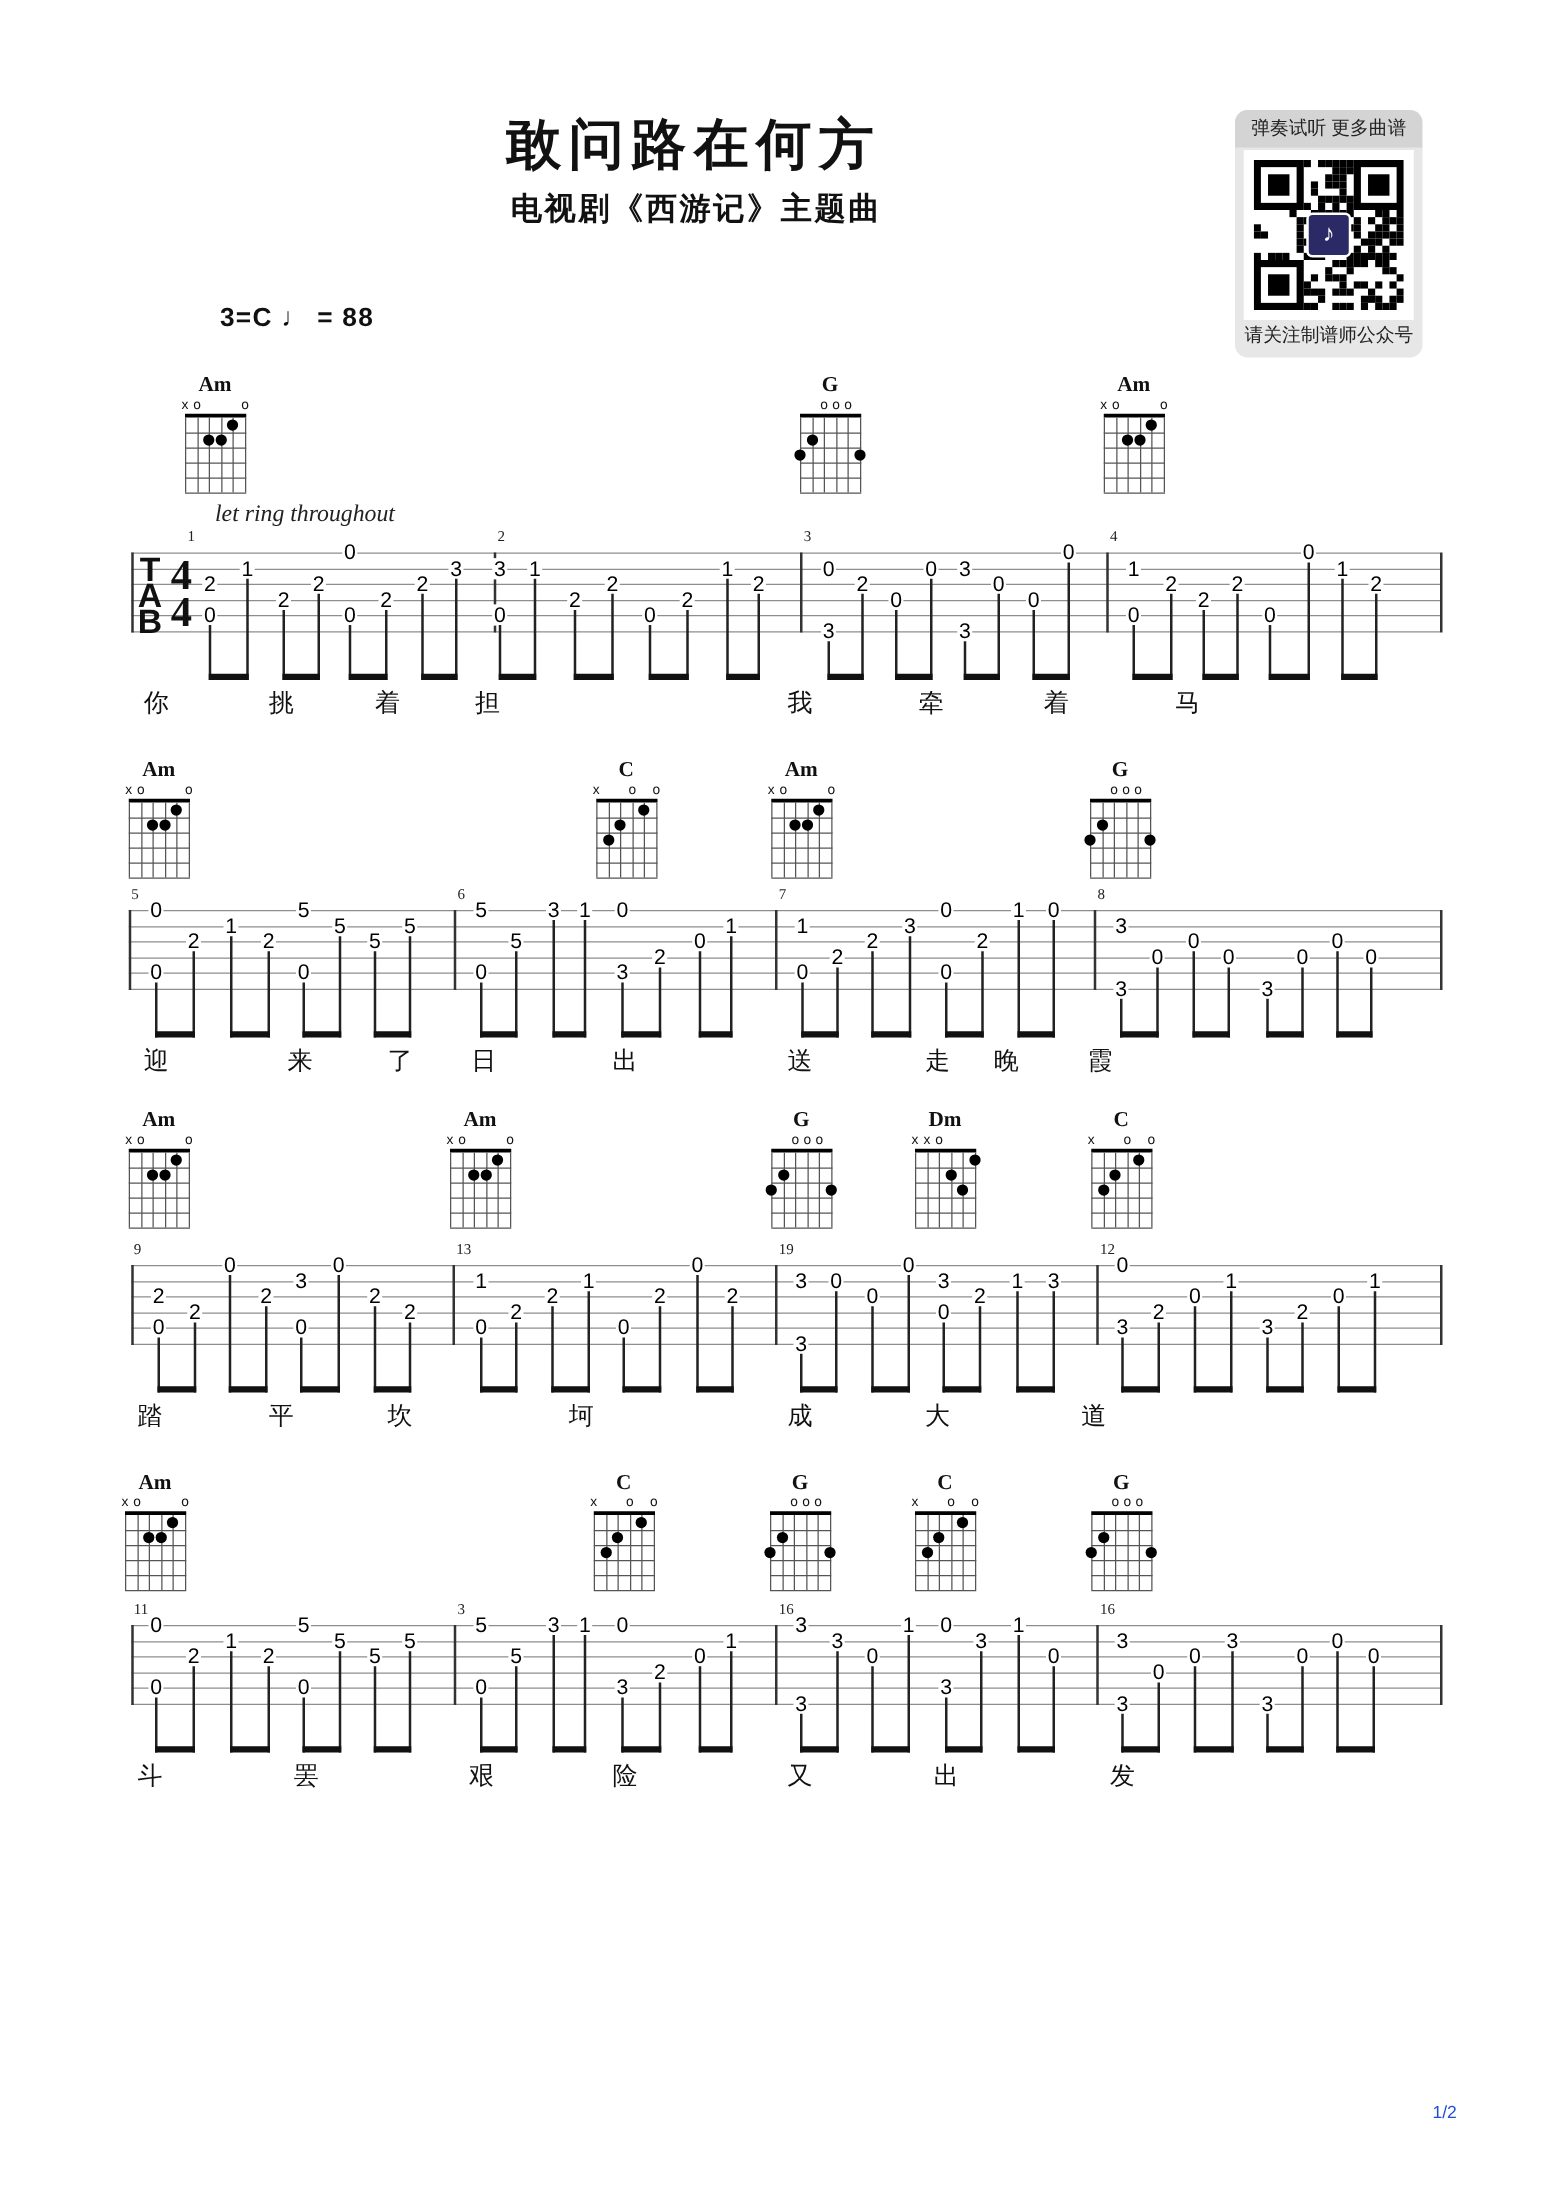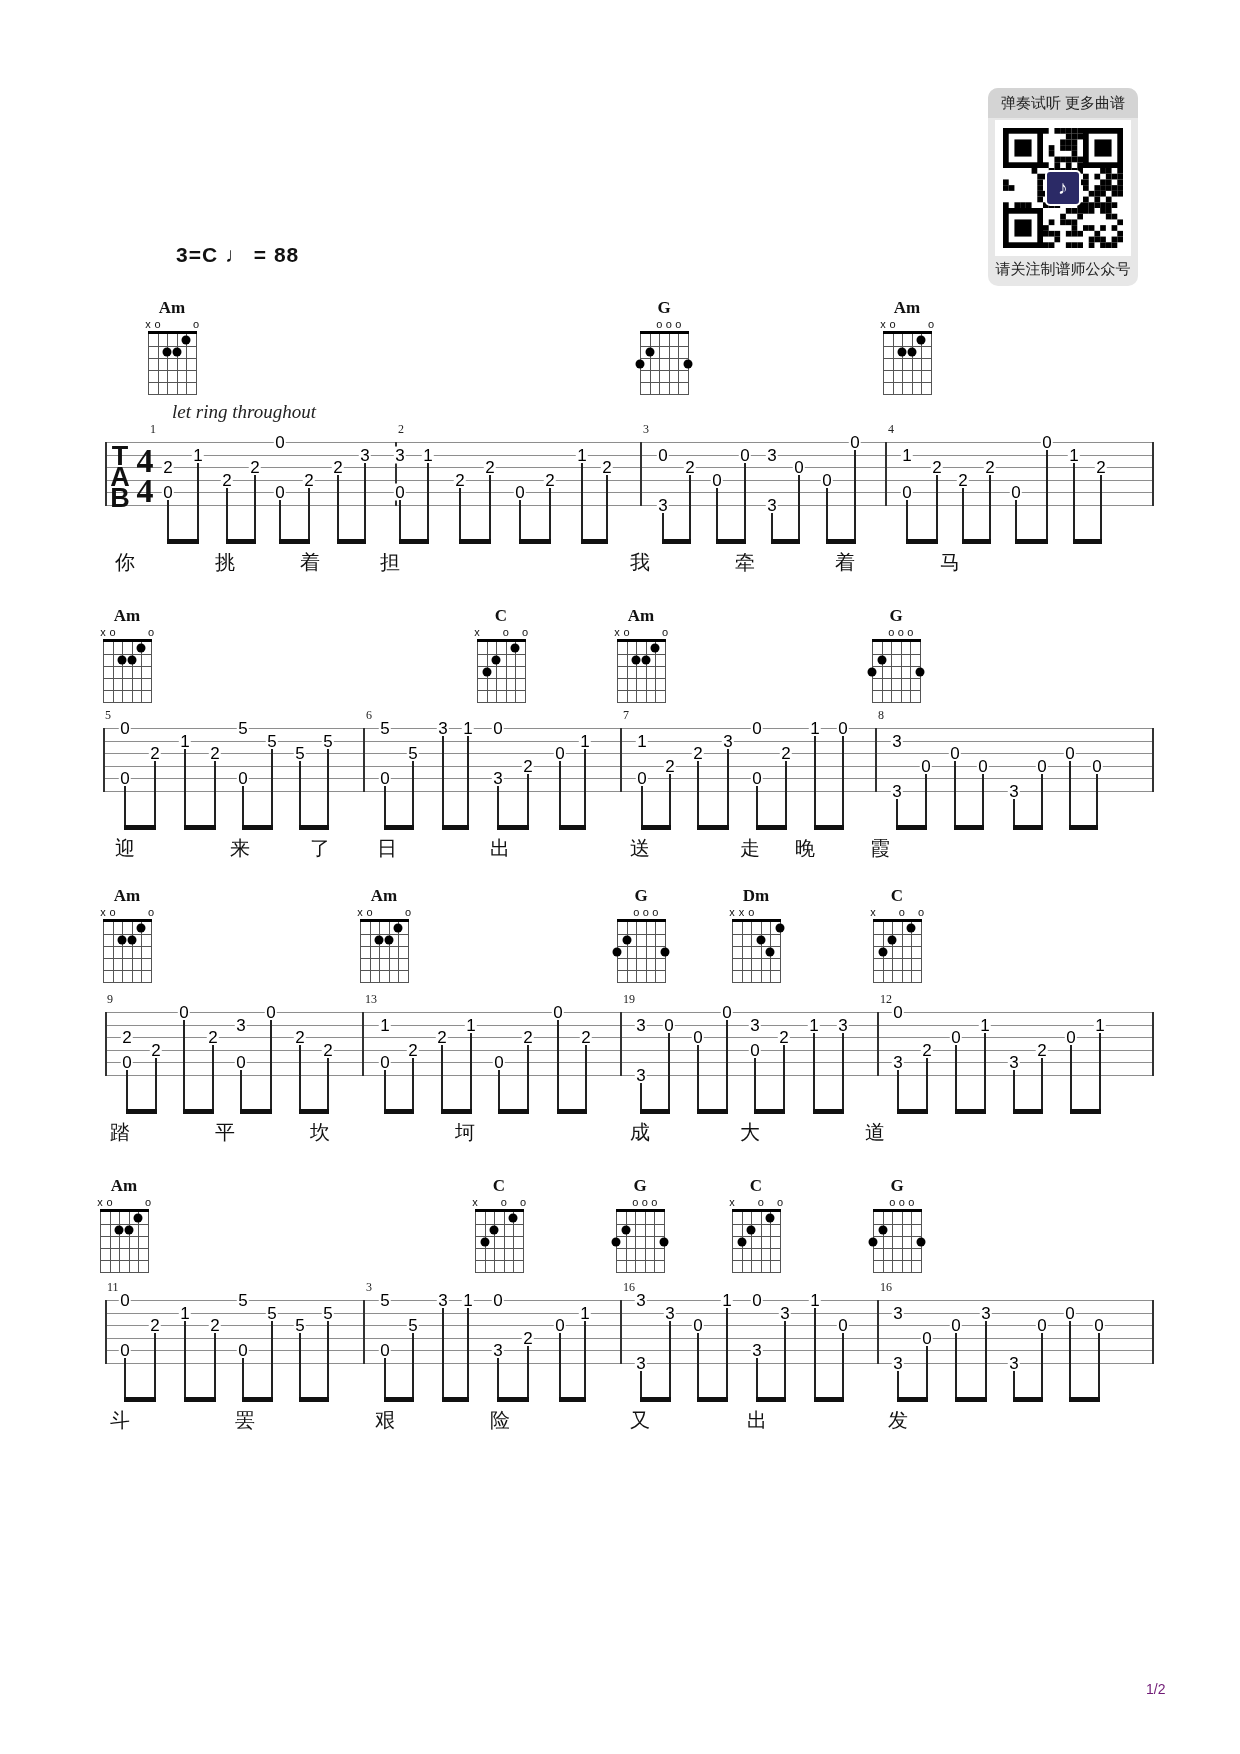--- a/index.html
+++ b/index.html
@@ -5,21 +5,21 @@
   html,body{margin:0;padding:0;background:#fff;}
   .page{position:relative;width:1240px;height:1754px;background:#ffffff;overflow:hidden;
         font-family:"Liberation Sans",sans-serif;color:#111;}
   .song-title{position:absolute;left:555px;top:86px;transform:translateX(-50%);
         font-size:44px;font-weight:900;letter-spacing:6px;white-space:nowrap;}
   .song-subtitle{position:absolute;left:557px;top:150px;transform:translateX(-50%);
         font-size:25px;font-weight:800;letter-spacing:2px;white-space:nowrap;}
   .tempo{position:absolute;left:176px;top:243px;font-size:21px;font-weight:600;letter-spacing:1px;}
   .letring{position:absolute;left:172px;top:401px;font-family:"Liberation Serif",serif;
         font-style:italic;font-size:19px;color:#222;}
-  .pagenum{position:absolute;left:1146px;top:1681px;font-size:14px;color:#701a75;}
+  .pagenum{position:absolute;left:1146px;top:1681px;font-size:14px;color:#1d4ed8;}
   .qr-panel{position:absolute;left:988px;top:88px;width:150px;height:198px;background:#e7e7e7;
         border-radius:10px;overflow:hidden;}
   .qr-header{height:30px;background:#d4d4d4;font-size:15px;color:#222;text-align:center;
         line-height:30px;white-space:nowrap;}
   .qr-box{position:relative;width:136px;height:136px;margin:2px auto 0;background:#fff;}
   .qr-box svg{position:absolute;left:8px;top:8px;}
   .qr-logo{position:absolute;left:50px;top:50px;width:36px;height:36px;background:#2b2a66;
         border:2px solid #fff;box-sizing:border-box;border-radius:5px;color:#fff;
         font-size:19px;text-align:center;line-height:32px;}
   .qr-footer{height:28px;font-size:15px;color:#222;text-align:center;line-height:26px;white-space:nowrap;}
@@ -40,20 +40,22 @@
   .chnut{position:absolute;height:3.5px;background:#000;}
   .chv{position:absolute;width:1px;background:#555;}
   .chh{position:absolute;height:1px;background:#555;}
   .chdot{position:absolute;width:9px;height:9px;border-radius:50%;background:#000;
         transform:translate(-50%,-50%);}
 </style>
 </head>
 <body>
 
 <div class="page">
+  <div class="song-title">敢问路在何方</div>
+  <div class="song-subtitle">电视剧《西游记》主题曲</div>
 
   <div class="qr-panel">
     <div class="qr-header">弹奏试听 更多曲谱</div>
     <div class="qr-box">
       <svg id="qr" width="120" height="120">
           <rect x="40" y="0" width="5.714285714285714" height="5.714285714285714" fill="#000"></rect>
           <rect x="51.42857142857143" y="0" width="5.714285714285714" height="5.714285714285714" fill="#000"></rect>
           <rect x="57.142857142857146" y="0" width="5.714285714285714" height="5.714285714285714" fill="#000"></rect>
           <rect x="62.85714285714286" y="0" width="5.714285714285714" height="5.714285714285714" fill="#000"></rect>
           <rect x="68.57142857142857" y="0" width="5.714285714285714" height="5.714285714285714" fill="#000"></rect>

